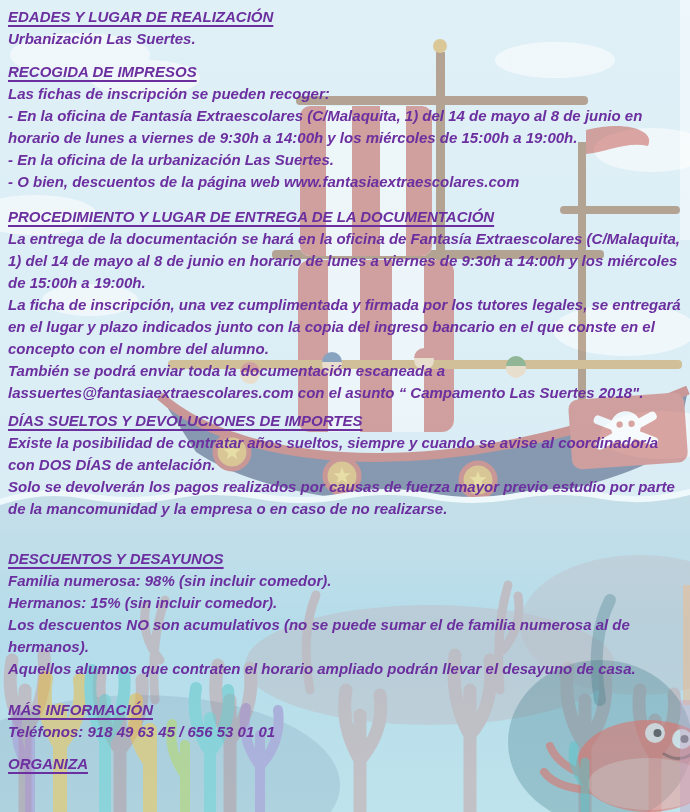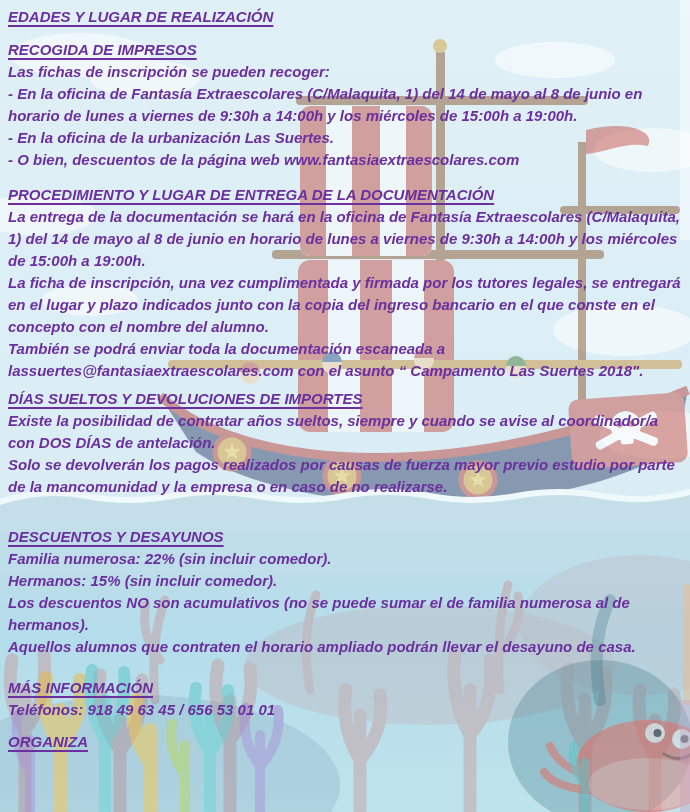--- a/index.html
+++ b/index.html
@@ -192,20 +192,21 @@
     <rect x="680" y="0" width="10" height="240" fill="#ffffff" opacity="0.45"></rect>
     <rect x="683" y="585" width="7" height="120" fill="#f0b98a" opacity="0.5"></rect>
     <rect x="680" y="700" width="10" height="112" fill="#c9a0c0" opacity="0.4"></rect>
   </g>
 </svg>
 
 <div class="content">
 
   <section class="sec s1">
     <h2>EDADES Y LUGAR DE REALIZACIÓN</h2>
+    <p>Urbanización Las Suertes.</p>
   </section>
 
   <section class="sec s2">
     <h2>RECOGIDA DE IMPRESOS</h2>
     <p>Las fichas de inscripción se pueden recoger:</p>
     <p>- En la oficina de Fantasía Extraescolares (C/Malaquita, 1) del 14 de mayo al 8 de junio en horario de lunes a viernes de 9:30h a 14:00h y los miércoles de 15:00h a 19:00h.</p>
     <p>- En la oficina de la urbanización Las Suertes.</p>
     <p>- O bien, descuentos de la página web www.fantasiaextraescolares.com</p>
   </section>
 
@@ -217,21 +218,21 @@
   </section>
 
   <section class="sec s4">
     <h2>DÍAS SUELTOS Y DEVOLUCIONES DE IMPORTES</h2>
     <p>Existe la posibilidad de contratar años sueltos, siempre y cuando se avise al coordinador/a con DOS DÍAS de antelación.</p>
     <p>Solo se devolverán los pagos realizados por causas de fuerza mayor previo estudio por parte de la mancomunidad y la empresa o en caso de no realizarse.</p>
   </section>
 
   <section class="sec s5">
     <h2>DESCUENTOS Y DESAYUNOS</h2>
-    <p>Familia numerosa: 22% (sin incluir comedor).</p>
+    <p>Familia numerosa: 98% (sin incluir comedor).</p>
     <p>Hermanos: 15% (sin incluir comedor).</p>
     <p>Los descuentos NO son acumulativos (no se puede sumar el de familia numerosa al de hermanos).</p>
     <p>Aquellos alumnos que contraten el horario ampliado podrán llevar el desayuno de casa.</p>
   </section>
 
   <section class="sec s6">
     <h2>MÁS INFORMACIÓN</h2>
     <p>Teléfonos: 918 49 63 45 / 656 53 01 01</p>
   </section>
 

